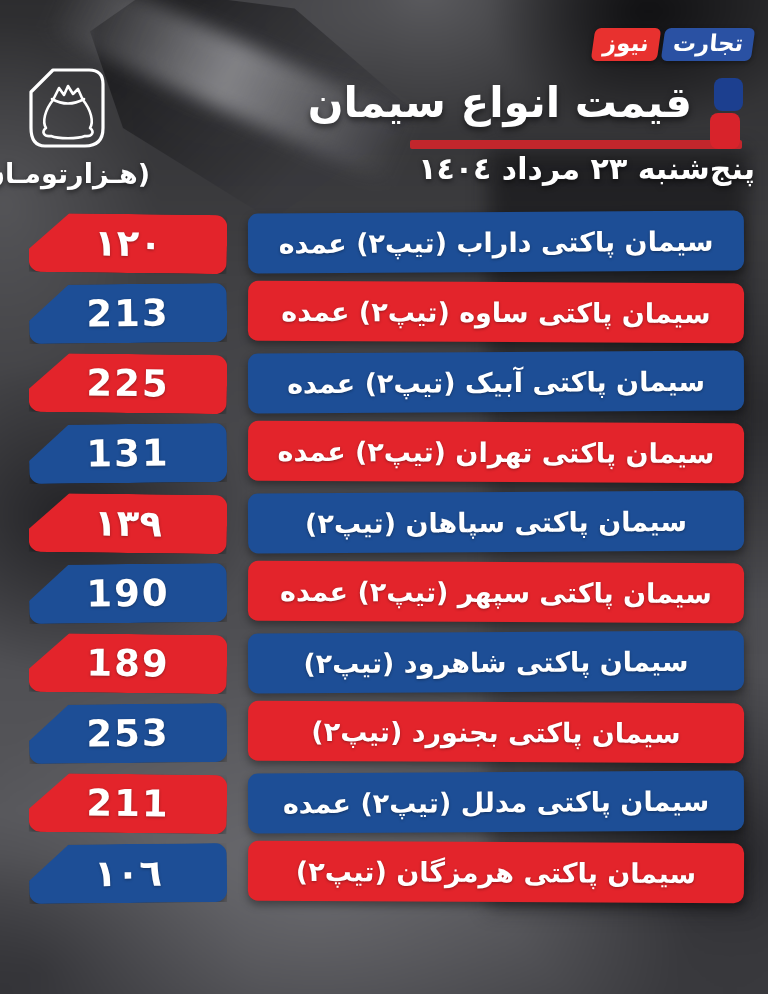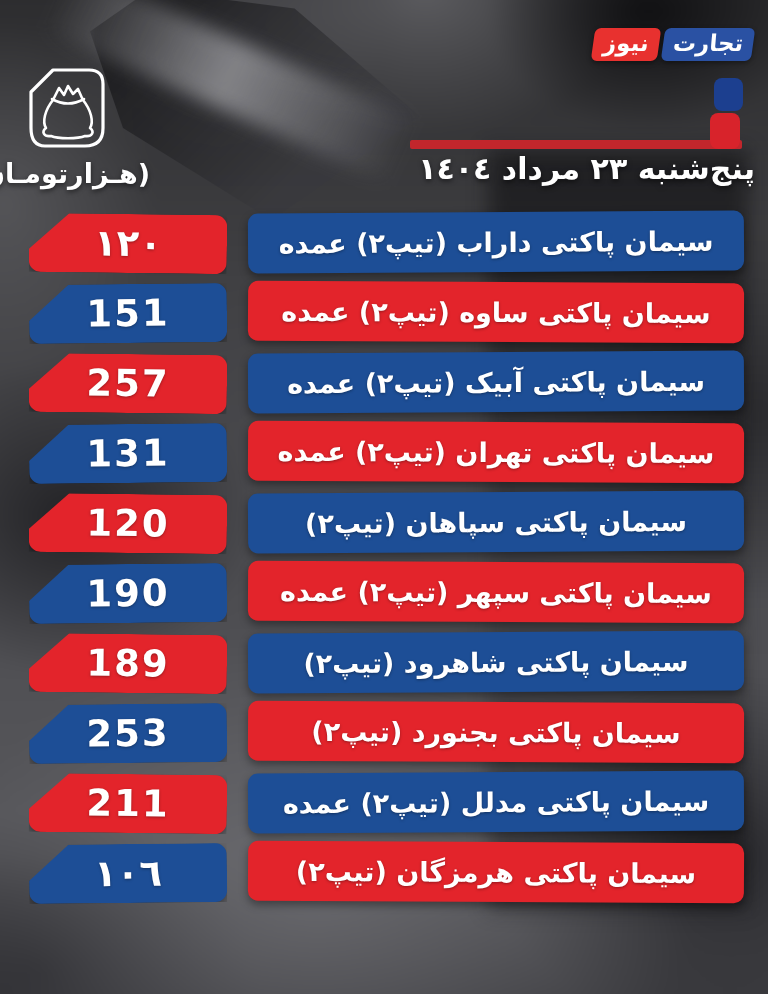--- a/index.html
+++ b/index.html
@@ -89,20 +89,21 @@
 
   <div class="logo">
     <div class="chip chip-blue">
       <span>تجارت</span>
     </div>
     <div class="chip chip-red">
       <span>نیوز</span>
     </div>
   </div>
 
+  <h1 class="title">قیمت انواع سیمان</h1>
   <div class="underline"></div>
   <div class="mark">
     <div class="mark-blue"></div>
     <div class="mark-red"></div>
   </div>
   <div class="date">پنج‌شنبه ۲۳ مرداد ١٤٠٤</div>
 
   <div class="unit-badge">
     <svg viewBox="0 0 80 84" width="82" height="84" fill="none" stroke="#ffffff" stroke-linecap="round" stroke-linejoin="round">
       <path d="M26 4 L62 4 Q76 4 76 18 L76 62 Q76 80 58 80 L18 80 Q4 80 4 62 L4 26 Z" stroke-width="3.2"></path>
@@ -121,48 +122,48 @@
     <div class="price-box c-red">
       <span>١٢٠</span>
     </div>
   </div>
 
   <div class="row">
     <div class="name-box c-red">
       <span>سیمان پاکتی ساوه (تیپ۲) عمده</span>
     </div>
     <div class="price-box c-blue">
-      <span>151</span>
+      <span>213</span>
     </div>
   </div>
 
   <div class="row">
     <div class="name-box c-blue">
       <span>سیمان پاکتی آبیک (تیپ۲) عمده</span>
     </div>
     <div class="price-box c-red">
-      <span>257</span>
+      <span>225</span>
     </div>
   </div>
 
   <div class="row">
     <div class="name-box c-red">
       <span>سیمان پاکتی تهران (تیپ۲) عمده</span>
     </div>
     <div class="price-box c-blue">
       <span>131</span>
     </div>
   </div>
 
   <div class="row">
     <div class="name-box c-blue">
       <span>سیمان پاکتی سپاهان (تیپ۲)</span>
     </div>
     <div class="price-box c-red">
-      <span>120</span>
+      <span>١٣٩</span>
     </div>
   </div>
 
   <div class="row">
     <div class="name-box c-red">
       <span>سیمان پاکتی سپهر (تیپ۲) عمده</span>
     </div>
     <div class="price-box c-blue">
       <span>190</span>
     </div>

